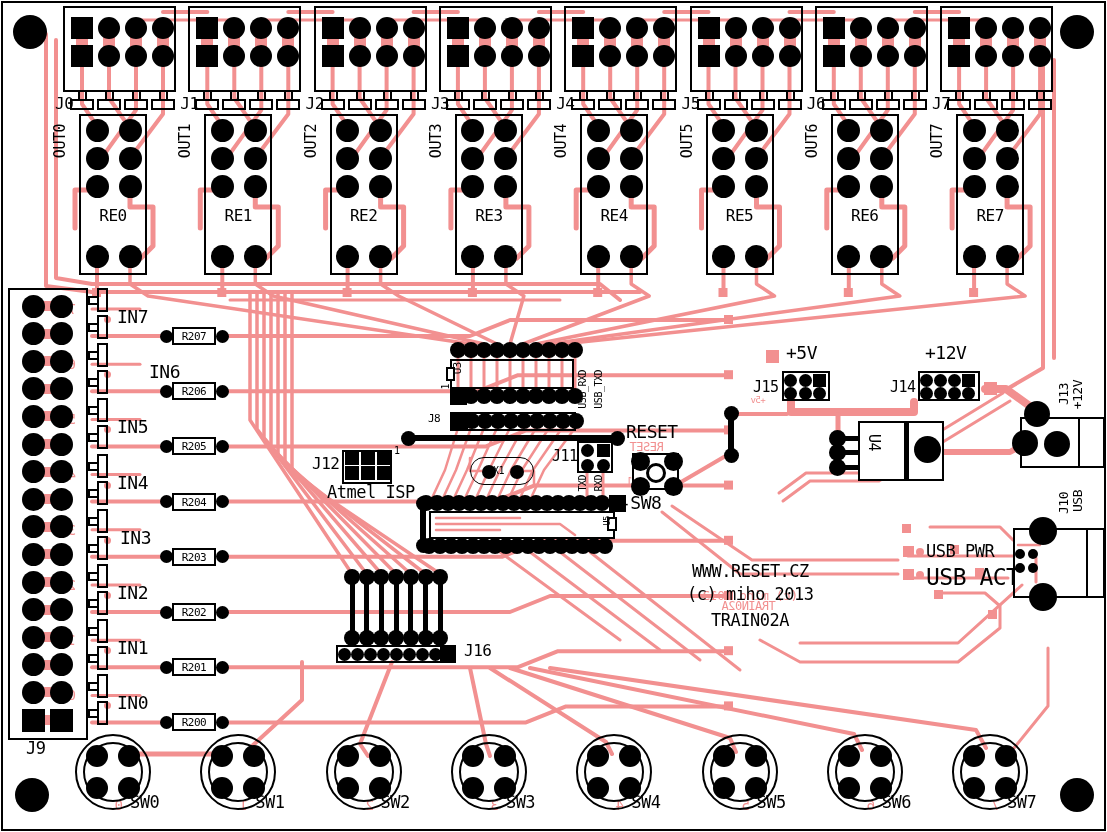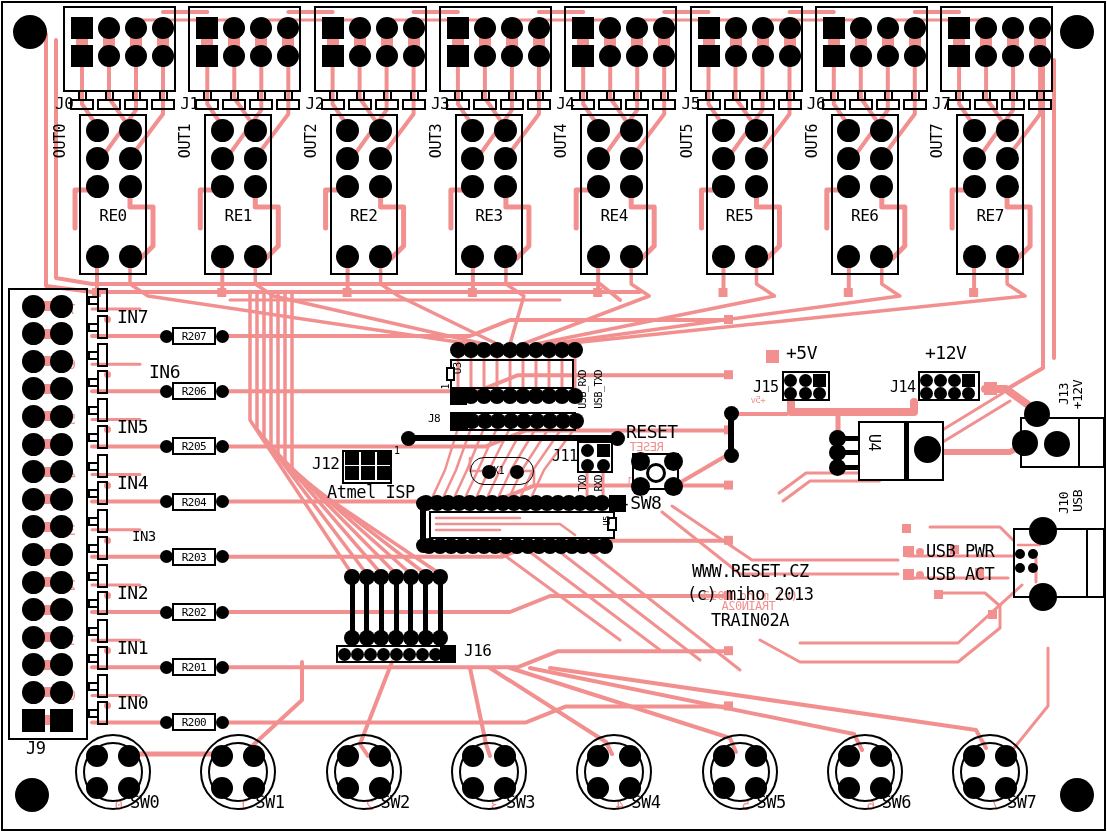--- a/index.html
+++ b/index.html
@@ -263,21 +263,21 @@
   <div class="lbl pink mir" style="left:751px;top:396px;font-size:9px">+5v</div>
   <div class="lbl" style="left:925px;top:344px;font-size:18px">+12V</div>
   <div class="lbl" style="left:890px;top:380px;font-size:15px">J14</div>
   <div class="lbl vd" style="left:866px;top:434px;font-size:15px">U4</div>
 
   <div class="lbl v" style="left:1057px;top:383px;font-size:13px">J13</div>
   <div class="lbl v" style="left:1071px;top:380px;font-size:13px">+12V</div>
   <div class="lbl v" style="left:1057px;top:492px;font-size:13px">J10</div>
   <div class="lbl v" style="left:1071px;top:490px;font-size:13px">USB</div>
   <div class="lbl" style="left:926px;top:543px;font-size:17px">USB PWR</div>
-  <div class="lbl" style="left:926px;top:566px;font-size:17px">USB ACT</div>
+  <div class="lbl" style="left:926px;top:566px;font-size:23px">USB ACT</div>
 
   <div class="lbl" style="left:26px;top:740px;font-size:17px">J9</div>
   <div class="lbl" style="left:464px;top:643px;font-size:16px">J16</div>
 <div class="pad" style="left: 13px; top: 15px; width: 34px; height: 34px;"></div>
     <div class="pad" style="left: 1060px; top: 15px; width: 34px; height: 34px;"></div>
     <div class="pad" style="left: 15px; top: 778px; width: 34px; height: 34px;"></div>
     <div class="pad" style="left: 1060px; top: 778px; width: 34px; height: 34px;"></div>
     <div class="box" style="left: 63px; top: 6px; width: 113px; height: 86px;"></div>
     <div class="bar" style="left: 76px; top: 34px; width: 12px; height: 22px; background: rgb(242, 144, 144);"></div>
     <div class="pad sq" style="left: 71px; top: 17px; width: 22px; height: 22px;"></div>
@@ -744,21 +744,21 @@
     <div class="box" style="left: 172px; top: 437.4px; width: 44px; height: 18px; background: rgb(255, 255, 255); z-index: 3;"></div>
     <div class="lbl" style="left: 172px; top: 441.4px; font-size: 11px; width: 44px; text-align: center;">R205</div>
     <div class="pad" style="left: 159.5px; top: 439.9px; width: 13px; height: 13px;"></div>
     <div class="pad" style="left: 215.5px; top: 439.9px; width: 13px; height: 13px;"></div>
     <div class="lbl" style="left: 117px; top: 473.6px; font-size: 18px;">IN4</div>
     <div class="dotp" style="left: 104px; top: 481.6px; width: 7px; height: 7px;"></div>
     <div class="box" style="left: 172px; top: 492.6px; width: 44px; height: 18px; background: rgb(255, 255, 255); z-index: 3;"></div>
     <div class="lbl" style="left: 172px; top: 496.6px; font-size: 11px; width: 44px; text-align: center;">R204</div>
     <div class="pad" style="left: 159.5px; top: 495.1px; width: 13px; height: 13px;"></div>
     <div class="pad" style="left: 215.5px; top: 495.1px; width: 13px; height: 13px;"></div>
-    <div class="lbl" style="left: 132px; top: 528.8px; font-size: 14px;">IN3</div>
+    <div class="lbl" style="left: 120px; top: 528.8px; font-size: 18px;">IN3</div>
     <div class="dotp" style="left: 104px; top: 536.8px; width: 7px; height: 7px;"></div>
     <div class="box" style="left: 172px; top: 547.8px; width: 44px; height: 18px; background: rgb(255, 255, 255); z-index: 3;"></div>
     <div class="lbl" style="left: 172px; top: 551.8px; font-size: 11px; width: 44px; text-align: center;">R203</div>
     <div class="pad" style="left: 159.5px; top: 550.3px; width: 13px; height: 13px;"></div>
     <div class="pad" style="left: 215.5px; top: 550.3px; width: 13px; height: 13px;"></div>
     <div class="lbl" style="left: 117px; top: 584px; font-size: 18px;">IN2</div>
     <div class="dotp" style="left: 104px; top: 592px; width: 7px; height: 7px;"></div>
     <div class="box" style="left: 172px; top: 603px; width: 44px; height: 18px; background: rgb(255, 255, 255); z-index: 3;"></div>
     <div class="lbl" style="left: 172px; top: 607px; font-size: 11px; width: 44px; text-align: center;">R202</div>
     <div class="pad" style="left: 159.5px; top: 605.5px; width: 13px; height: 13px;"></div>

